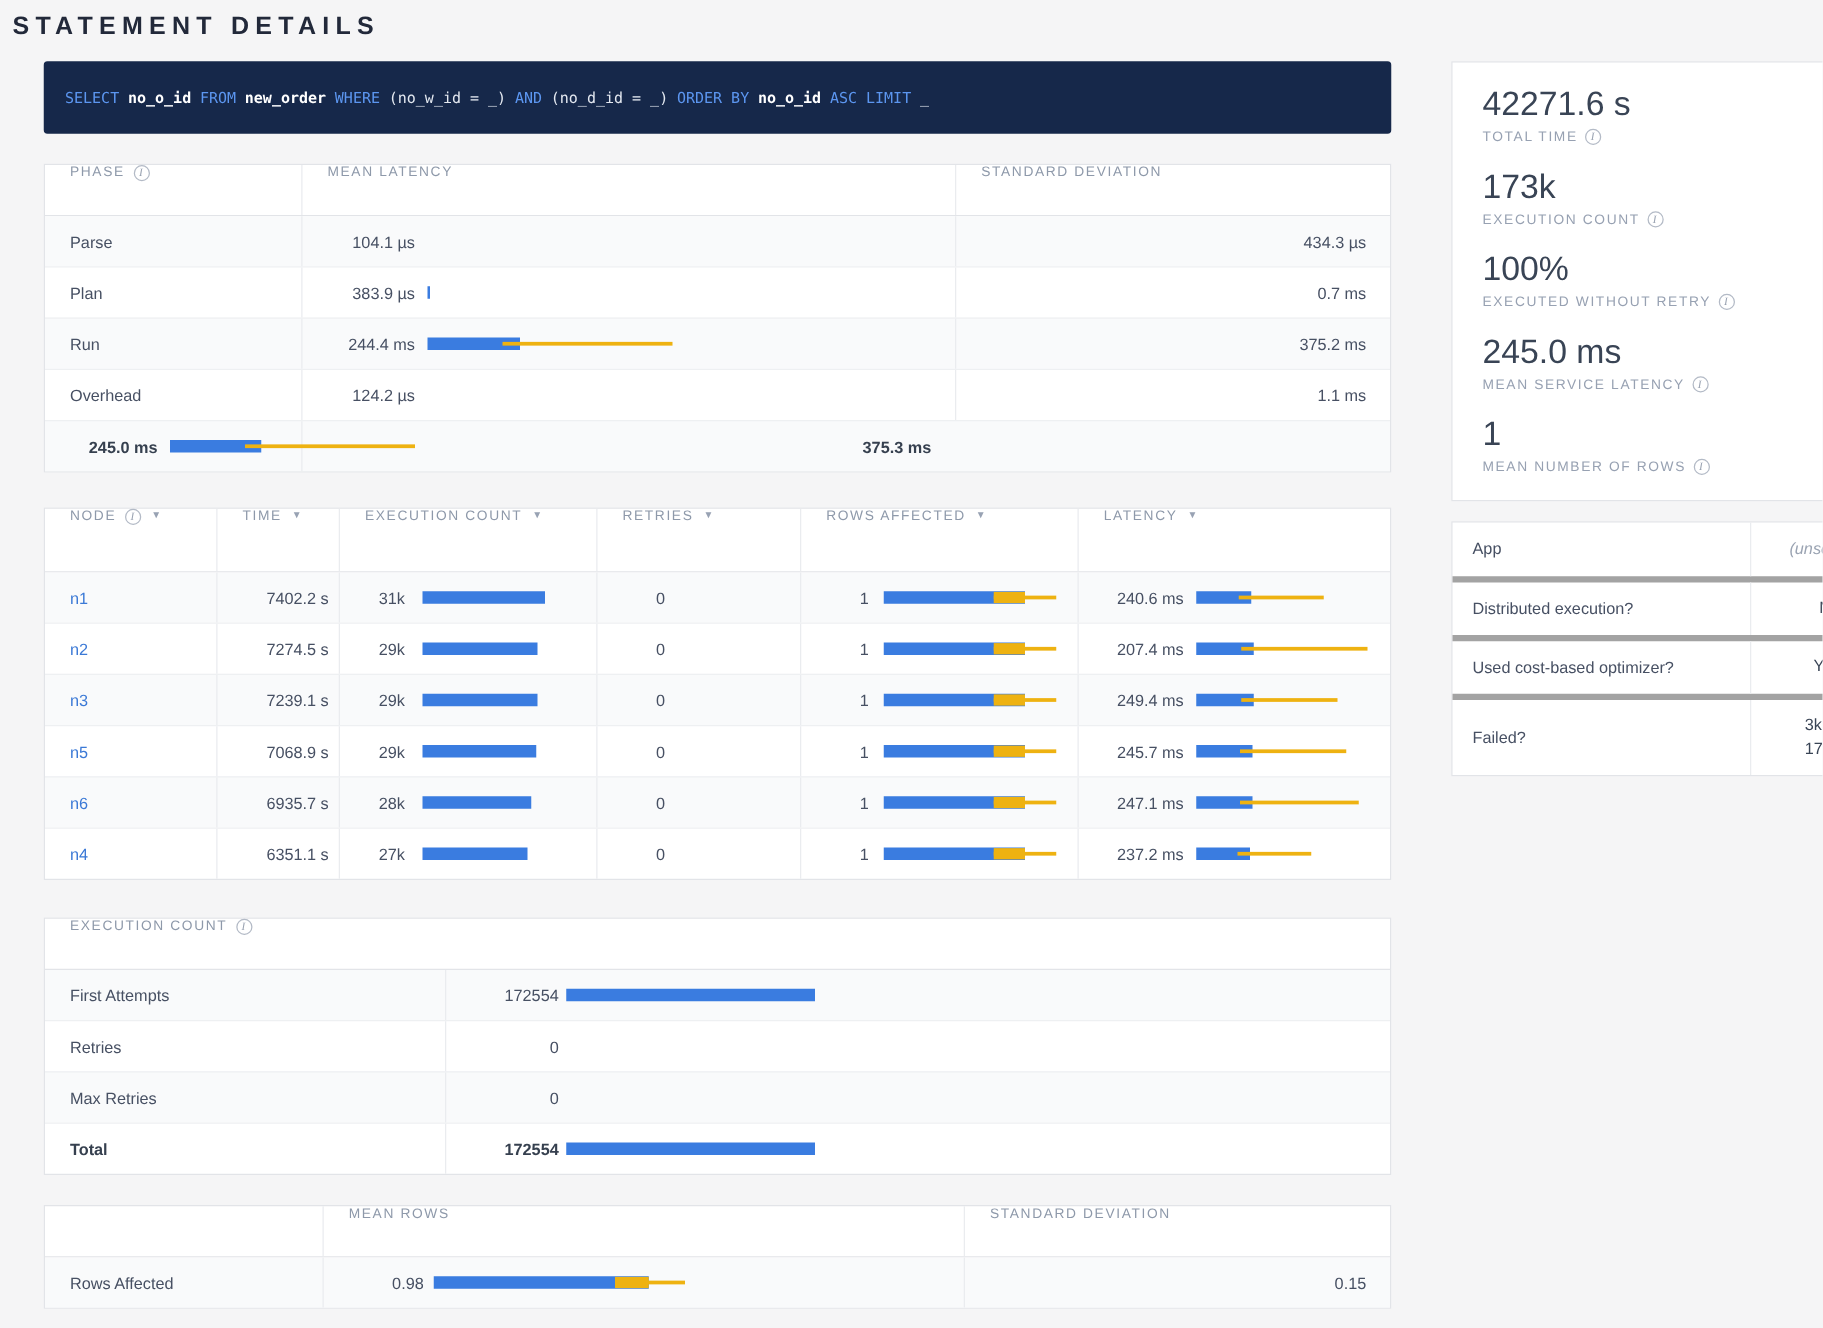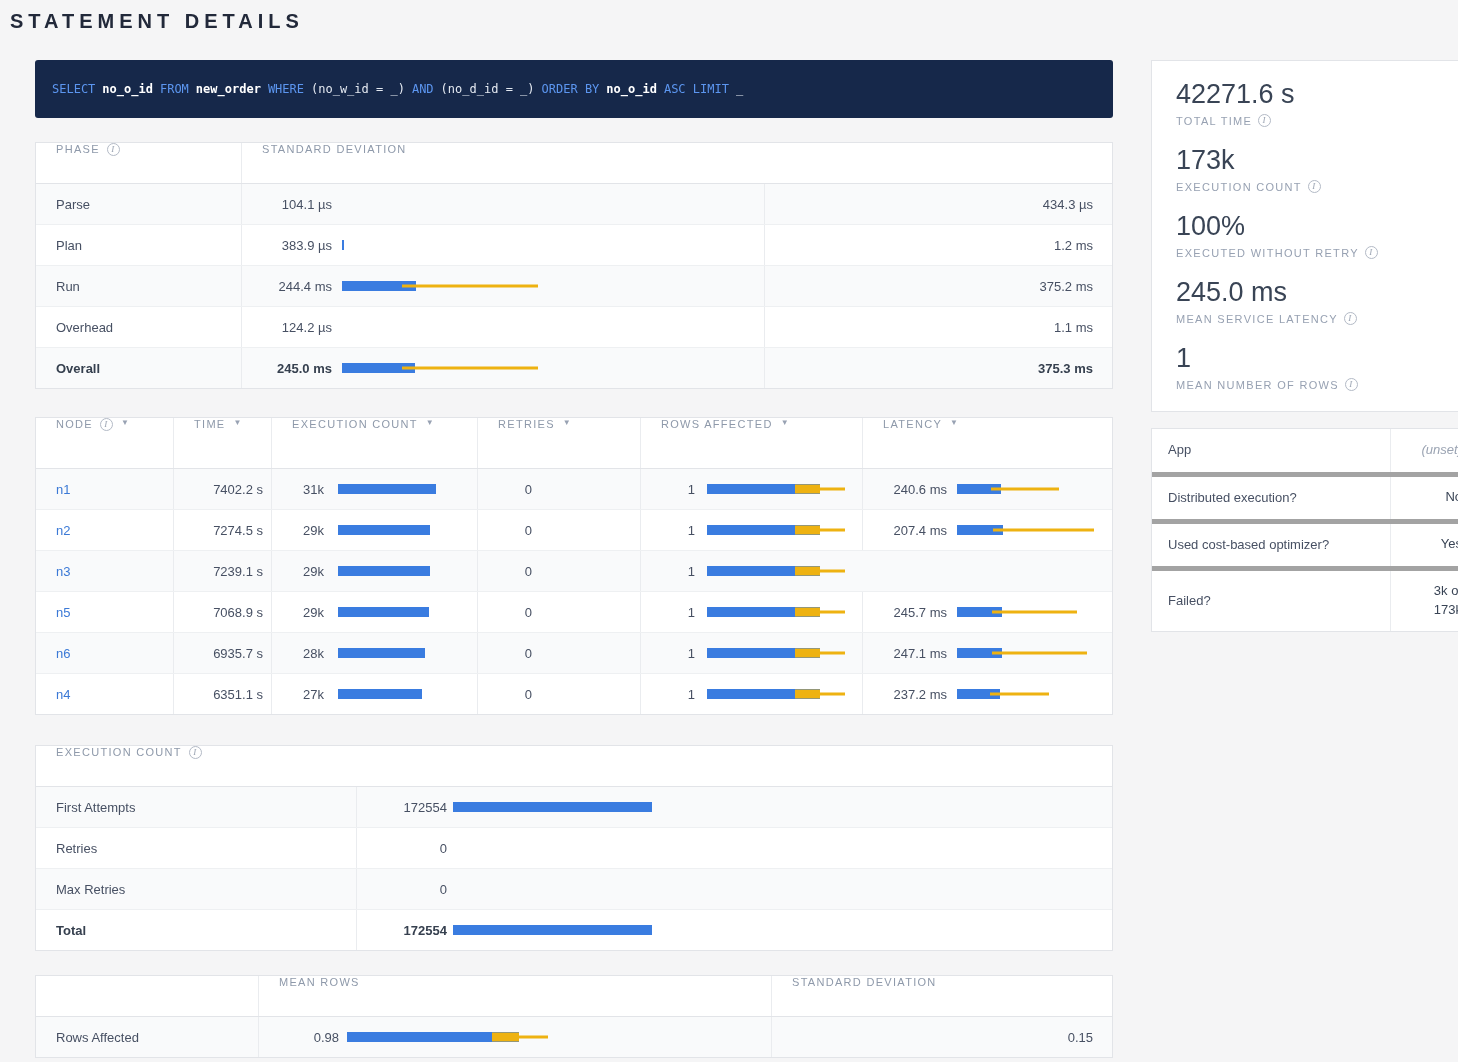--- a/index.html
+++ b/index.html
@@ -1,21 +1,21 @@
 <!DOCTYPE html>
 <html><head>
 <meta charset="utf-8">
 <style>
   *{box-sizing:border-box}
   body{margin:0;font-family:"Liberation Sans",sans-serif;background:#f5f5f6;color:#475063;
        font-size:13px;width:1458px;height:1062px;overflow:hidden}
   .page{padding:10px 30px 0 35px}
   .page-title{font-size:20px;font-weight:700;letter-spacing:5px;color:#22293a;margin:0 0 0 -25px;
               text-transform:uppercase}
-  .content{display:flex;gap:38px;margin-top:27px;align-items:flex-start}
+  .content{display:flex;gap:48px;margin-top:16px;align-items:flex-start}
   .main-col{width:1078px;flex:none}
   .sidebar{width:336px;flex:none}
 
   
   .sql-box{background:#16284a;border-radius:3px;height:58px;display:flex;align-items:center;
            padding:0 17px;margin-bottom:24px}
   .sql{font-family:"DejaVu Sans Mono","Liberation Mono",monospace;font-size:12px;white-space:nowrap}
   .tk{margin-right:7px}
   .kw{color:#5c96f0}
   .id{color:#ffffff;font-weight:700}
@@ -108,41 +108,44 @@
         <code class="sql"><span class="tk kw">SELECT</span><span class="tk id">no_o_id</span><span class="tk kw">FROM</span><span class="tk id">new_order</span><span class="tk kw">WHERE</span><span class="tk pl">(no_w_id = _)</span><span class="tk kw">AND</span><span class="tk pl">(no_d_id = _)</span><span class="tk kw">ORDER BY</span><span class="tk id">no_o_id</span><span class="tk kw">ASC LIMIT</span><span class="tk pl">_</span></code>
       </div>
 
       <section class="table phase">
         <div class="thead phase-grid">
           <div class="th">
             <span>Phase</span>
             <span class="info">i</span>
           </div>
           <div class="th">
+            <span>Mean Latency</span>
+          </div>
+          <div class="th">
             <span>Standard Deviation</span>
           </div>
         </div>
         <div class="tbody">
           <div class="tr phase-grid odd">
             <div class="td label">Parse</div>
             <div class="td mean">
               <span class="val">104.1 µs</span>
               <div class="track"></div>
             </div>
             <div class="td std right">434.3 µs</div>
           </div>
           <div class="tr phase-grid">
             <div class="td label">Plan</div>
             <div class="td mean">
               <span class="val">383.9 µs</span>
               <div class="track">
                   <div class="bar" style="width: 2px;"></div>
                 </div>
             </div>
-            <div class="td std right">1.2 ms</div>
+            <div class="td std right">0.7 ms</div>
           </div>
           <div class="tr phase-grid odd">
             <div class="td label">Run</div>
             <div class="td mean">
               <span class="val">244.4 ms</span>
               <div class="track">
                   <div class="bar" style="width: 74px;"></div>
                   <div class="whisk" style="left: 60px; width: 136px;"></div>
                 </div>
             </div>
@@ -150,21 +153,20 @@
           </div>
           <div class="tr phase-grid">
             <div class="td label">Overhead</div>
             <div class="td mean">
               <span class="val">124.2 µs</span>
               <div class="track"></div>
             </div>
             <div class="td std right">1.1 ms</div>
           </div>
           <div class="tr phase-grid odd bold">
-            <div class="td label">Overall</div>
             <div class="td mean">
               <span class="val">245.0 ms</span>
               <div class="track">
                   <div class="bar" style="width: 73px;"></div>
                   <div class="whisk" style="left: 60px; width: 136px;"></div>
                 </div>
             </div>
             <div class="td std right">375.3 ms</div>
           </div>
         </div>
@@ -275,20 +277,27 @@
             </div>
             <div class="td retries">
                 <span class="val">0</span>
               </div>
             <div class="td rowsaf">
               <span class="val">1</span>
               <div class="track">
                   <div class="bar" style="width: 113px;"></div>
                   <div class="whisk" style="left: 88px; width: 50px;"></div>
                   <div class="whisk fat" style="left: 88px; width: 25px;"></div>
+                </div>
+            </div>
+            <div class="td lat">
+              <span class="val">249.4 ms</span>
+              <div class="track">
+                  <div class="bar" style="width: 46px;"></div>
+                  <div class="whisk" style="left: 36px; width: 77px;"></div>
                 </div>
             </div>
           </div>
 
           <div class="tr node-grid">
             <div class="td label">
                 <a href="#">n5</a>
               </div>
             <div class="td time right">7068.9 s</div>
             <div class="td exec">

